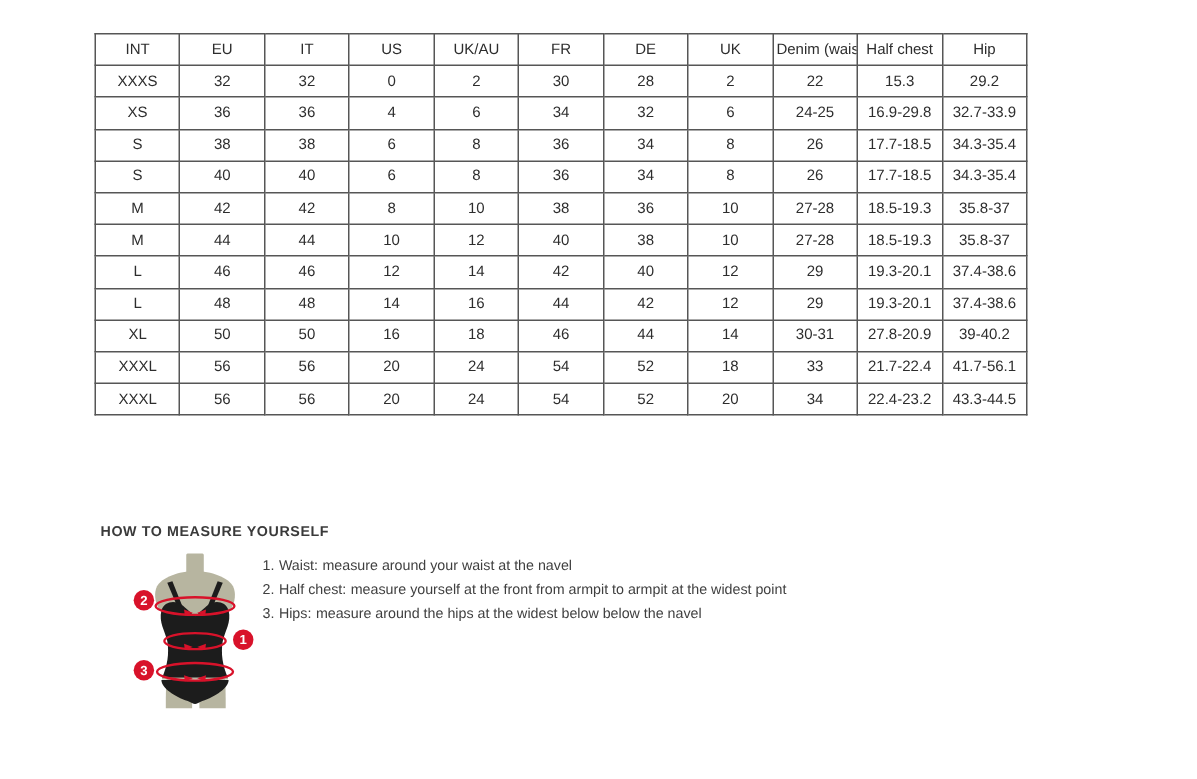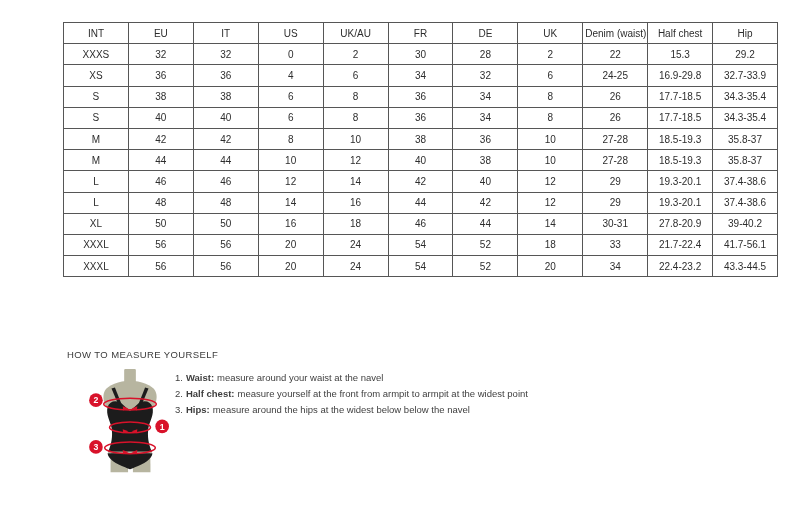--- a/index.html
+++ b/index.html
@@ -9,21 +9,21 @@
     background: #ffffff;
     font-family: "Liberation Sans", sans-serif;
     position: relative;
     overflow: hidden;
   }
 
   
   .size-table {
     position: absolute;
     left: 63px; top: 22px;
-    width: 715px;
+    width: 622px;
     border-collapse: collapse;
     table-layout: fixed;
   }
   .size-table th, .size-table td {
     border: 1px solid #565656;
     height: 21.2px;
     padding: 0 2px;
     font-size: 10px;
     font-weight: 400;
     color: #2d2d2d;
@@ -32,21 +32,21 @@
     white-space: nowrap;
     overflow: hidden;
   }
 
   
   .measure-heading {
     position: absolute;
     left: 67px; top: 349px;
     margin: 0;
     font-size: 9.5px;
-    font-weight: 400;
+    font-weight: 700;
     letter-spacing: 0.4px;
     color: #3a3a3a;
   }
   .figure-wrap {
     position: absolute;
     left: 78px; top: 368px;
     width: 105px; height: 112px;
   }
   .steps-list {
     position: absolute;
@@ -54,21 +54,21 @@
     margin: 0; padding: 0;
     list-style: none;
   }
   .steps-list li {
     font-size: 9.5px;
     color: #3f3f3f;
     line-height: 12px;
     margin-bottom: 4px;
   }
   .step-num { margin-right: 3px; }
-  .step-label { font-weight: 700; margin-right: 3px; }
+  .step-label { font-weight: 400; margin-right: 3px; }
   .badge-num {
     font: 700 9px "Liberation Sans", sans-serif;
     fill: #ffffff;
   }
 </style>
 </head>
 <body>
 
 <table class="size-table">
   <thead>

